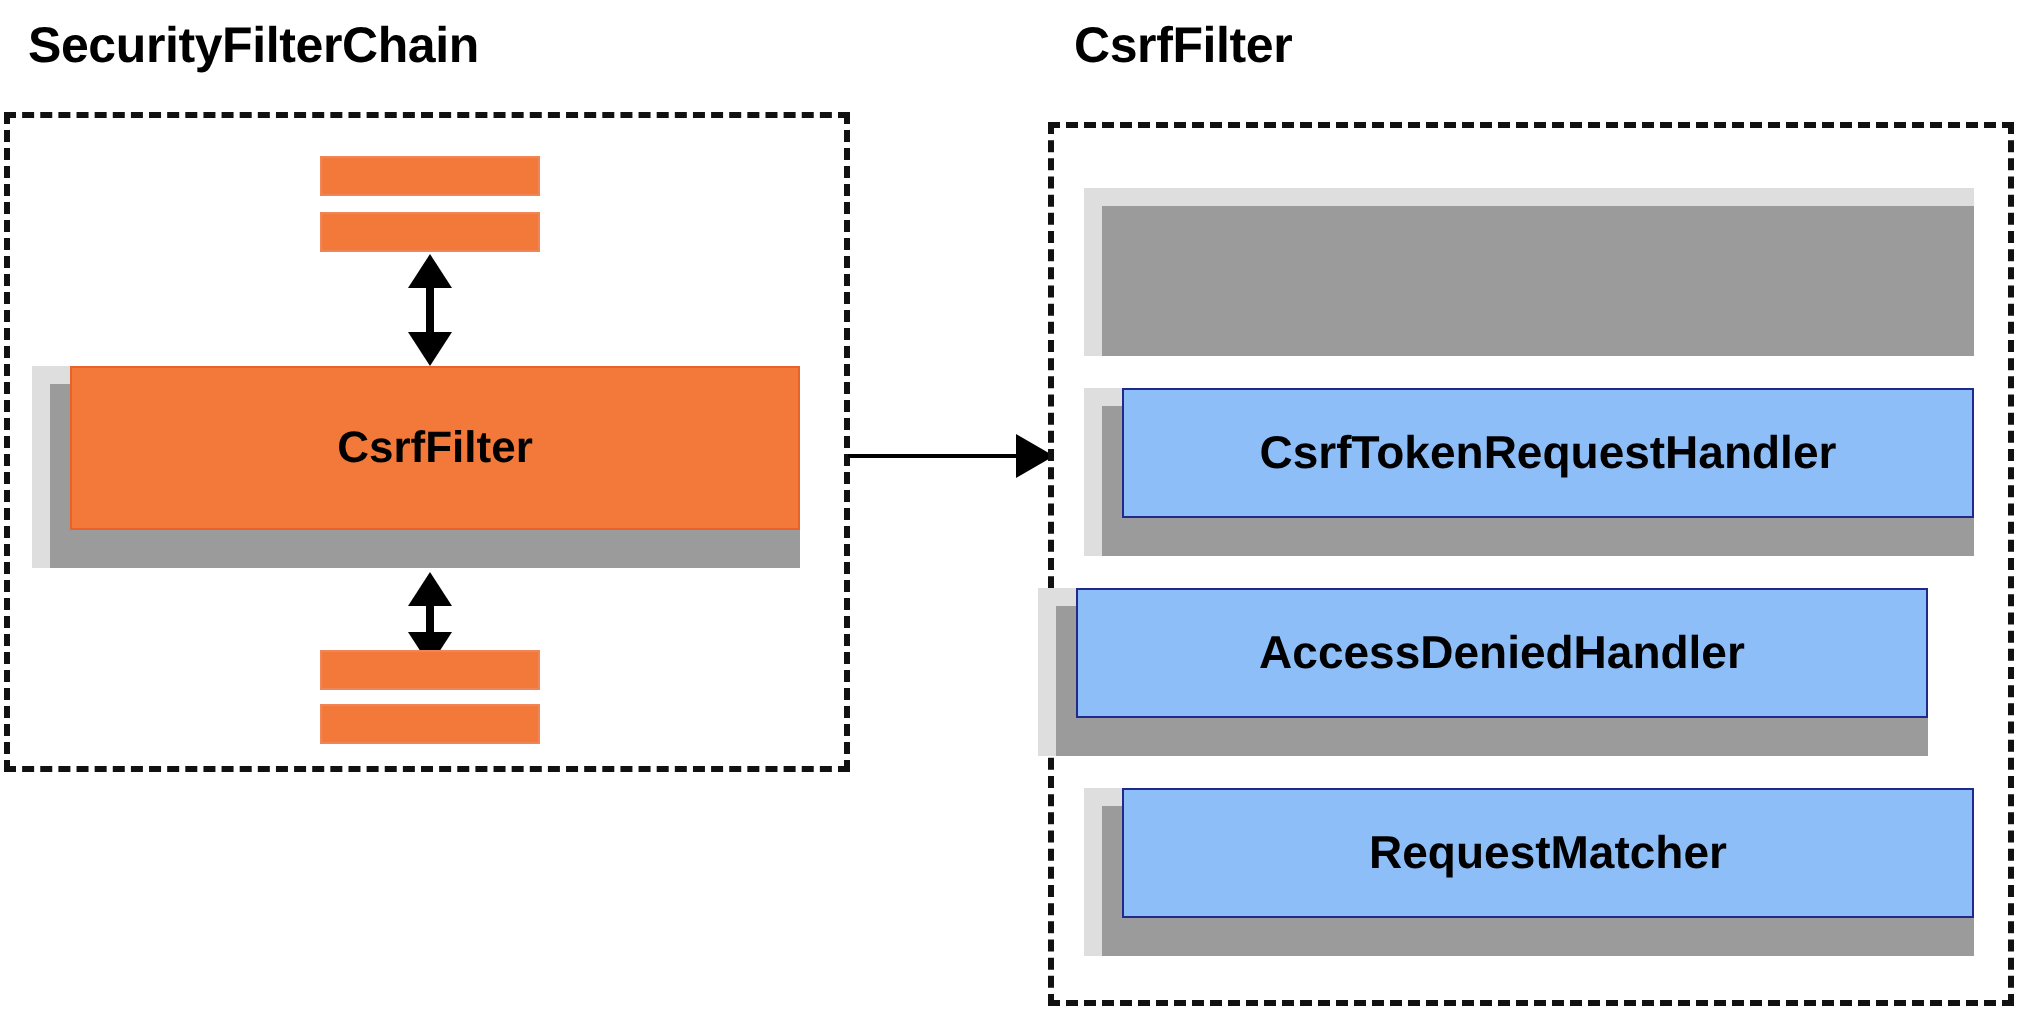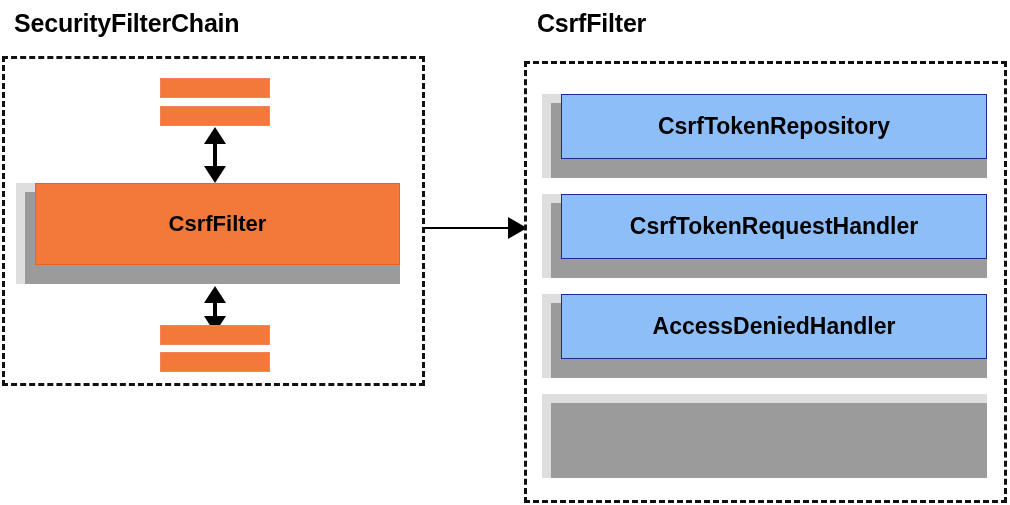--- a/index.html
+++ b/index.html
@@ -173,39 +173,39 @@
     <div class="arrow-head right" style="left:508px; top:217px;"></div>
   </div>
 
   <div class="group-title" id="title-right">CsrfFilter</div>
 
   <div class="dashed-box" id="box-right"></div>
 
   <div class="card blue" style="left:542px; top:94px; width:445px; height:84px;">
     <div class="shadow-back"></div>
     <div class="shadow-mid"></div>
-    <div class="face">
-      <span class="label">CsrfTokenRepository</span>
-    </div>
   </div>
 
   <div class="card blue" style="left:542px; top:194px; width:445px; height:84px;border-radius:22px;">
     <div class="shadow-back"></div>
     <div class="shadow-mid"></div>
     <div class="face">
       <span class="label">CsrfTokenRequestHandler</span>
     </div>
   </div>
 
-  <div class="card blue" style="left:542px; top:294px; width:445px; height:84px;">
+  <div class="card blue" style="left:519px; top:294px; width:445px; height:84px;">
     <div class="shadow-back"></div>
     <div class="shadow-mid"></div>
     <div class="face">
       <span class="label">AccessDeniedHandler</span>
     </div>
   </div>
 
   <div class="card blue" style="left:542px; top:394px; width:445px; height:84px;">
     <div class="shadow-back"></div>
     <div class="shadow-mid"></div>
+    <div class="face">
+      <span class="label">RequestMatcher</span>
+    </div>
   </div>
 
 </div>
 
 </body></html>

